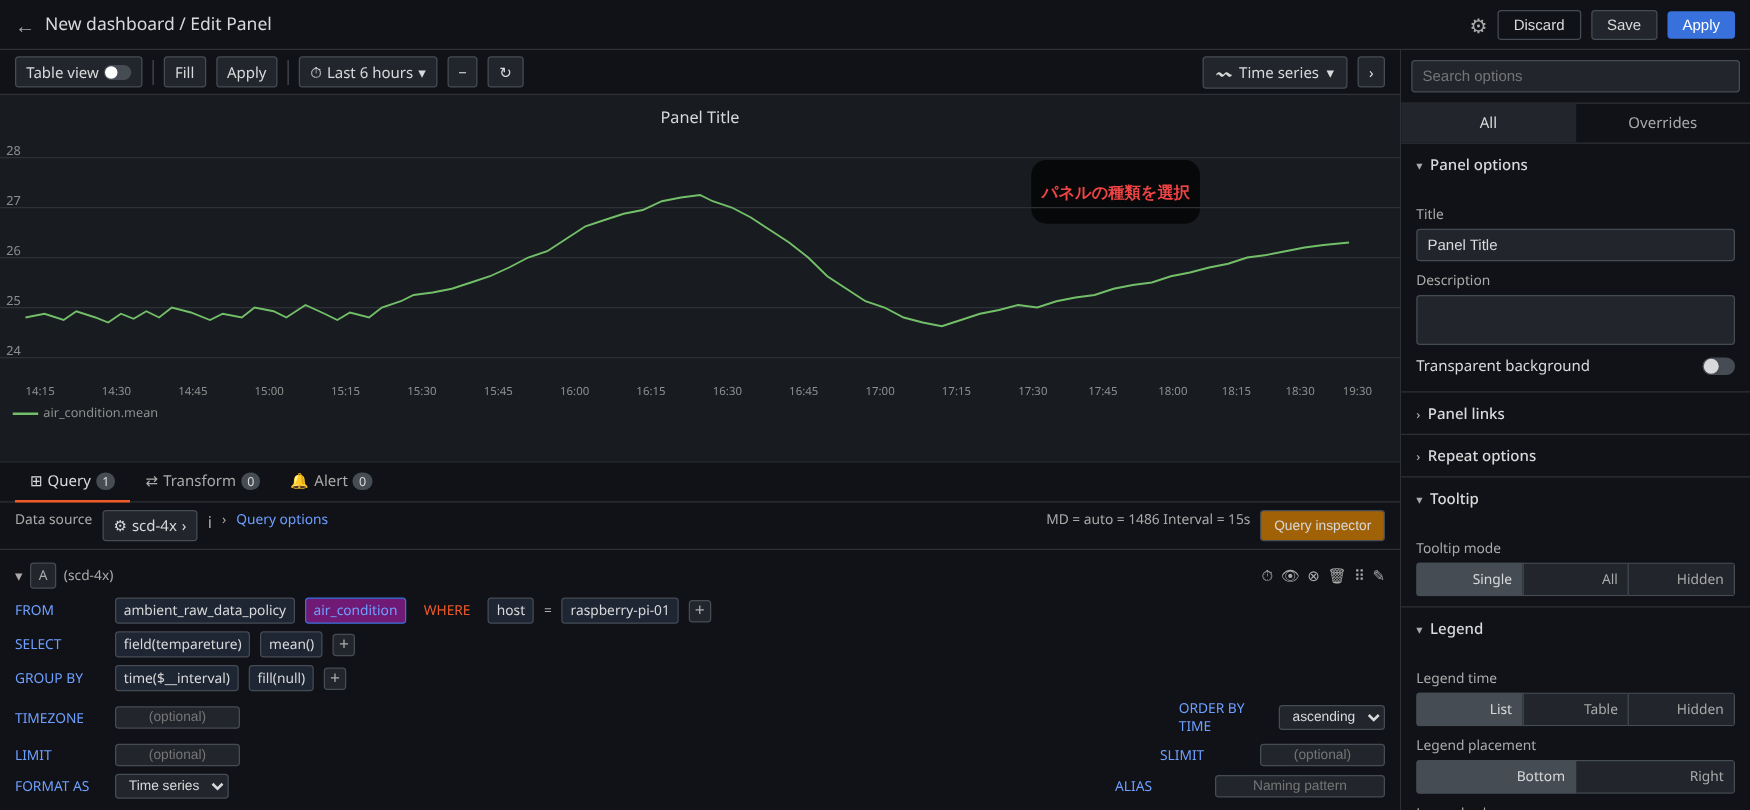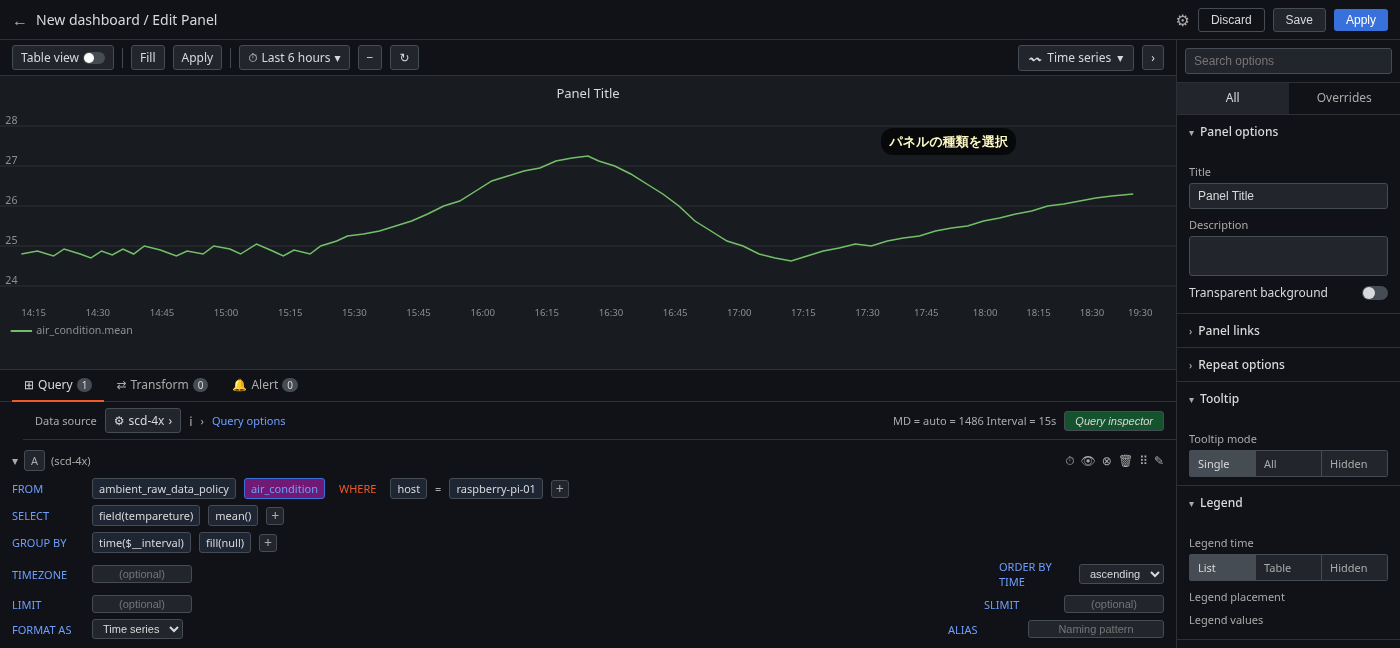--- a/index.html
+++ b/index.html
@@ -36,28 +36,28 @@
     .chart-container { flex: 1; background: #181b1f; position: relative; overflow: hidden; }
     .chart-title { text-align: center; color: #d8d9da; font-size: 13px; padding: 8px; }
 
     
     .query-area { background: #111217; border-top: 1px solid #2d3035; }
     .query-tabs { display: flex; align-items: center; border-bottom: 1px solid #2d3035; padding: 0 12px; height: 32px; gap: 0; }
     .query-tab { display: flex; align-items: center; gap: 4px; padding: 0 12px; height: 32px; cursor: pointer; color: #aaa; border-bottom: 2px solid transparent; font-size: 12px; }
     .query-tab.active { color: #d8d9da; border-bottom-color: #f05a28; }
     .query-tab-badge { background: #464c54; color: #d8d9da; border-radius: 8px; padding: 0 5px; font-size: 10px; }
 
-    .datasource-row { display: flex; align-items: center; gap: 8px; padding: 6px 12px; border-bottom: 1px solid #2d3035; margin-left: 23px; }
+    .datasource-row { display: flex; gap: 8px; padding: 6px 12px; border-bottom: 1px solid #2d3035; }
     .ds-label { color: #aaa; font-size: 11px; }
     .ds-selector { display: flex; align-items: center; gap: 4px; background: #22252b; border: 1px solid #464c54; border-radius: 3px; padding: 3px 8px; color: #d8d9da; cursor: pointer; }
     .ds-info { color: #aaa; font-size: 13px; cursor: pointer; }
     .query-options-link { color: #6e9fff; cursor: pointer; font-size: 11px; }
     .ds-spacer { flex: 1; }
     .ds-meta { color: #aaa; font-size: 11px; }
-    .query-inspector-btn { background: #14532d; border: 1px solid #464c54; color: #d8d9da; padding: 3px 10px; border-radius: 3px; cursor: pointer; font-size: 11px; font-style: italic; }
+    .query-inspector-btn { background: #a16207; border: 1px solid #464c54; color: #d8d9da; padding: 3px 10px; border-radius: 3px; cursor: pointer; font-size: 11px; }
 
     .query-builder { padding: 6px 12px; }
     .query-block-header { display: flex; align-items: center; gap: 6px; padding: 4px 0; }
     .query-block-label { color: #aaa; font-size: 11px; background: #22252b; border: 1px solid #464c54; border-radius: 3px; padding: 2px 6px; }
     .query-block-subtitle { color: #aaa; font-size: 11px; }
     .qb-spacer { flex: 1; }
     .qb-icons { display: flex; gap: 6px; align-items: center; color: #aaa; }
     .qb-icon { cursor: pointer; font-size: 12px; }
 
     .qb-row { display: flex; align-items: center; gap: 8px; padding: 3px 0; }
@@ -65,50 +65,50 @@
     .qb-tag { background: #1e2533; border: 1px solid #464c54; border-radius: 3px; padding: 2px 6px; color: #d8d9da; font-size: 11px; cursor: pointer; }
     .qb-tag.blue { background: #701a75; border-color: #3871dc; color: #6e9fff; }
     .qb-tag.keyword { color: #f05a28; background: transparent; border: none; font-size: 11px; }
     .qb-plus { color: #aaa; cursor: pointer; font-size: 14px; background: #22252b; border: 1px solid #464c54; border-radius: 3px; width: 18px; height: 18px; display: flex; align-items: center; justify-content: center; }
     .qb-input { background: #22252b; border: 1px solid #464c54; border-radius: 3px; color: #d8d9da; padding: 2px 6px; font-size: 11px; min-width: 80px; }
     .qb-input.placeholder { color: #666; text-align: center; }
     .qb-select { background: #22252b; border: 1px solid #464c54; border-radius: 3px; color: #d8d9da; padding: 2px 6px; font-size: 11px; cursor: pointer; }
     .qb-edit-icon { color: #aaa; cursor: pointer; font-size: 12px; }
 
     
-    .right-panel { width: 224px; background: #111217; border-left: 1px solid #2d3035; display: flex; flex-direction: column; overflow-y: auto; }
+    .right-panel { width: 280px; background: #111217; border-left: 1px solid #2d3035; display: flex; flex-direction: column; overflow-y: auto; }
     .search-bar { padding: 8px; border-bottom: 1px solid #2d3035; }
     .search-input { width: 100%; background: #22252b; border: 1px solid #464c54; border-radius: 3px; color: #d8d9da; padding: 5px 8px; font-size: 12px; }
     .tab-row { display: flex; border-bottom: 1px solid #2d3035; }
     .rt-tab { flex: 1; text-align: center; padding: 6px; cursor: pointer; color: #aaa; font-size: 12px; border-bottom: 2px solid transparent; }
     .rt-tab.active { color: #d8d9da; background: #22252b; }
 
     .section { border-bottom: 1px solid #2d3035; }
     .section-header { display: flex; align-items: center; gap: 6px; padding: 8px 12px; cursor: pointer; font-size: 12px; color: #d8d9da; font-weight: 500; }
     .section-arrow { color: #aaa; font-size: 10px; }
     .section-body { padding: 8px 12px; }
 
     .field-label { color: #aaa; font-size: 11px; margin-bottom: 4px; margin-top: 8px; }
     .field-input { width: 100%; background: #22252b; border: 1px solid #464c54; border-radius: 3px; color: #d8d9da; padding: 5px 8px; font-size: 12px; }
     .field-textarea { width: 100%; background: #22252b; border: 1px solid #464c54; border-radius: 3px; color: #d8d9da; padding: 5px 8px; font-size: 12px; height: 40px; resize: none; }
 
     .toggle-row { display: flex; align-items: center; justify-content: space-between; padding: 4px 0; }
     .toggle-switch { width: 26px; height: 14px; background: #464c54; border-radius: 7px; position: relative; cursor: pointer; }
     .toggle-switch::after { content: ''; position: absolute; width: 12px; height: 12px; background: #d8d9da; border-radius: 50%; top: 1px; left: 1px; }
 
     .btn-group { display: flex; border-radius: 3px; overflow: hidden; }
-    .btn-group-item { flex: 1; text-align: left; padding: 5px 8px; background: #22252b; border: 1px solid #464c54; color: #aaa; cursor: pointer; font-size: 11px; border-right: none; }
+    .btn-group-item { flex: 1; text-align: right; padding: 5px 8px; background: #22252b; border: 1px solid #464c54; color: #aaa; cursor: pointer; font-size: 11px; border-right: none; }
     .btn-group-item:last-child { border-right: 1px solid #464c54; }
     .btn-group-item.active { background: #464c54; color: #d8d9da; }
 
     
     .chart-svg { width: 100%; height: 100%; }
 
     
-    .jp-annotation { position: absolute; background: rgba(0,0,0,0.7); color: #fef9c3; font-size: 13px; font-weight: bold; padding: 4px 8px; border-radius: 12px; }
+    .jp-annotation { position: absolute; background: rgba(0,0,0,0.7); color: #ef4444; font-size: 13px; font-weight: bold; padding: 16px 8px; border-radius: 12px; }
   </style>
 </head>
 <body>
 
 <div class="topbar">
   <span class="topbar-back">←</span>
   <span class="topbar-title">New dashboard / Edit Panel</span>
   <div class="topbar-right">
     <span class="gear-icon">⚙</span>
     <button class="btn btn-discard">Discard</button>
@@ -377,19 +377,23 @@
         <span>Legend</span>
       </div>
       <div class="section-body">
         <div class="field-label">Legend time</div>
         <div class="btn-group">
           <div class="btn-group-item active">List</div>
           <div class="btn-group-item">Table</div>
           <div class="btn-group-item">Hidden</div>
         </div>
         <div class="field-label">Legend placement</div>
+        <div class="btn-group">
+          <div class="btn-group-item active">Bottom</div>
+          <div class="btn-group-item">Right</div>
+        </div>
         <div class="field-label">Legend values</div>
 
       </div>
     </div>
 
   </div>
 </div>
 
 </body></html>

